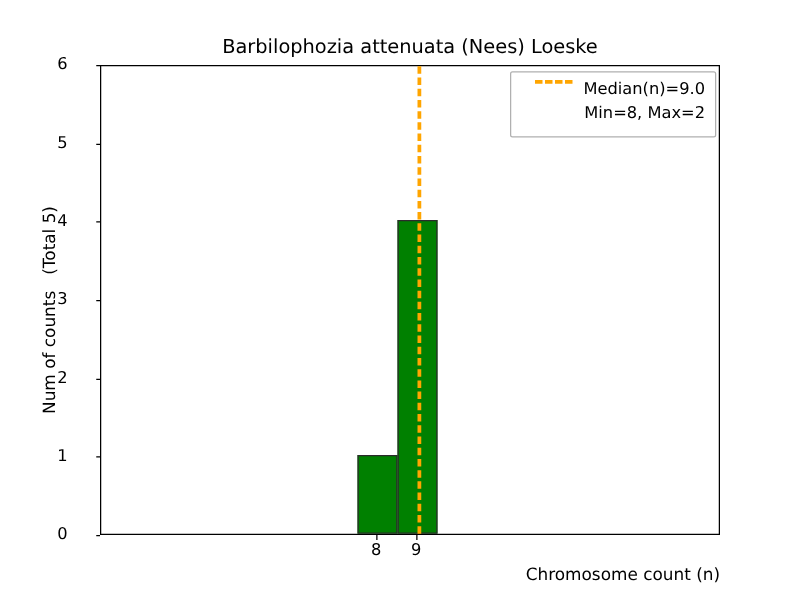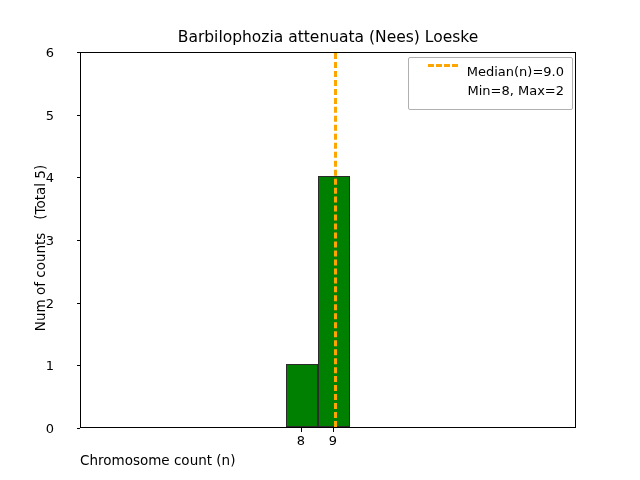--- a/index.html
+++ b/index.html
@@ -102,21 +102,21 @@
     top: 428px;
     width: 0;
     height: 3.5px;
     border-left: 1.1px solid #000000;
   }
   #xlabel {
     position: absolute;
     left: 80px;
     top: 452px;
     width: 496px;
-    text-align: left;
+    text-align: right;
     font-size: 13.5px;
     color: #000000;
   }
   
   #legend {
     position: absolute;
     left: 408px;
     top: 57px;
     width: 165px;
     box-sizing: border-box;

